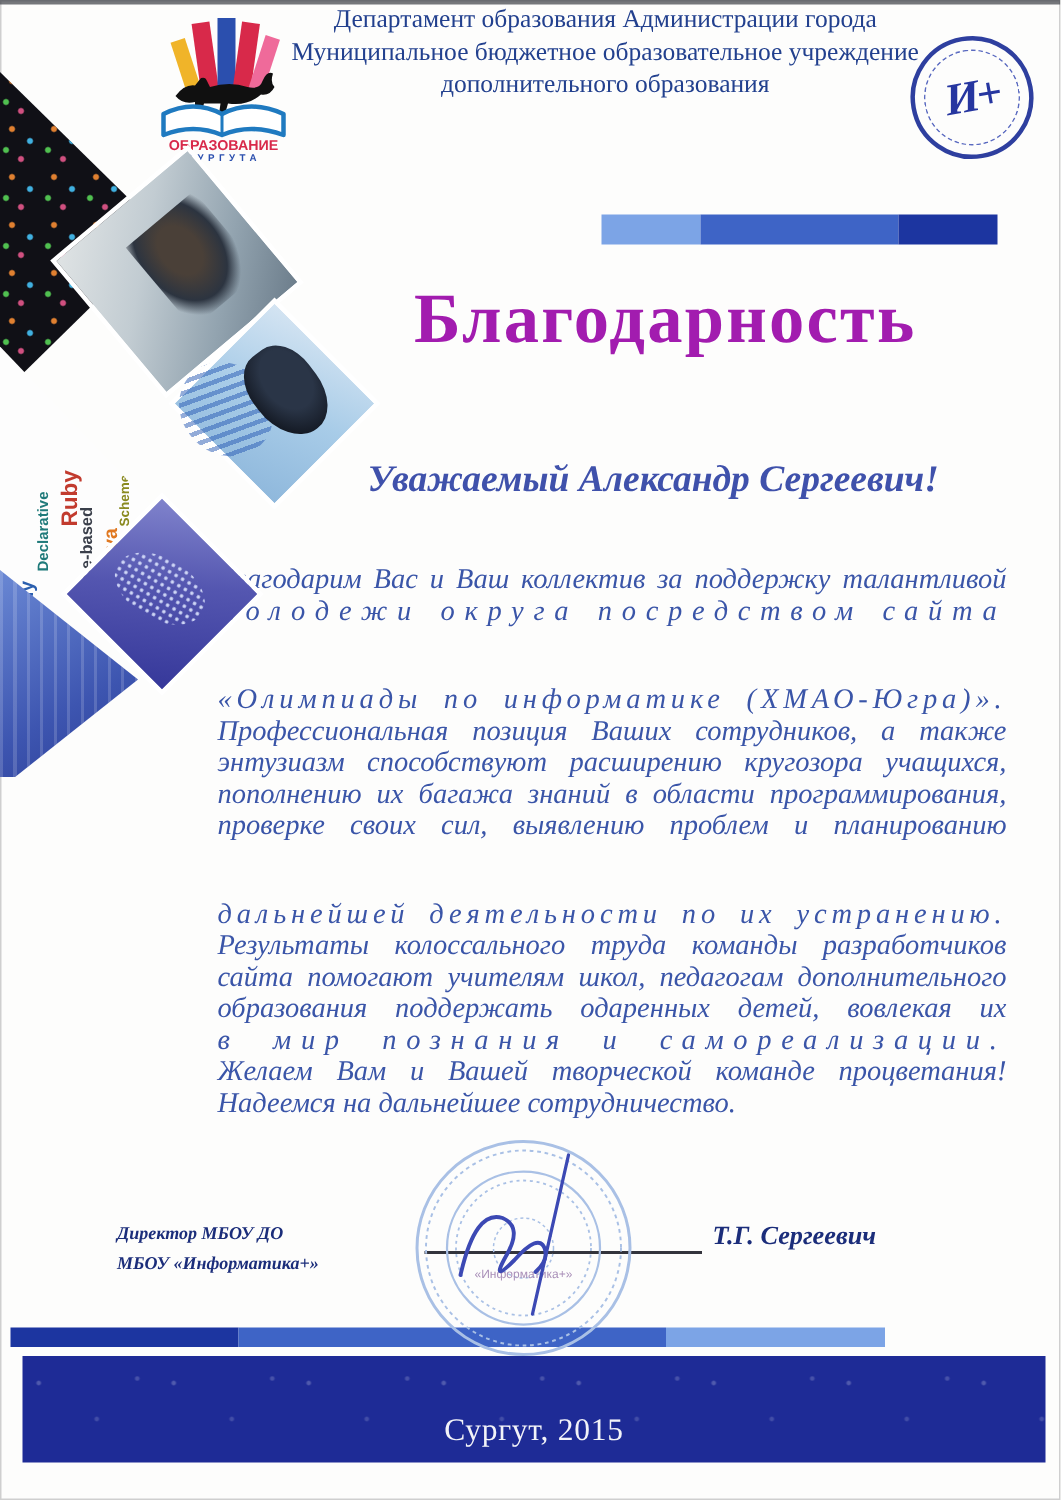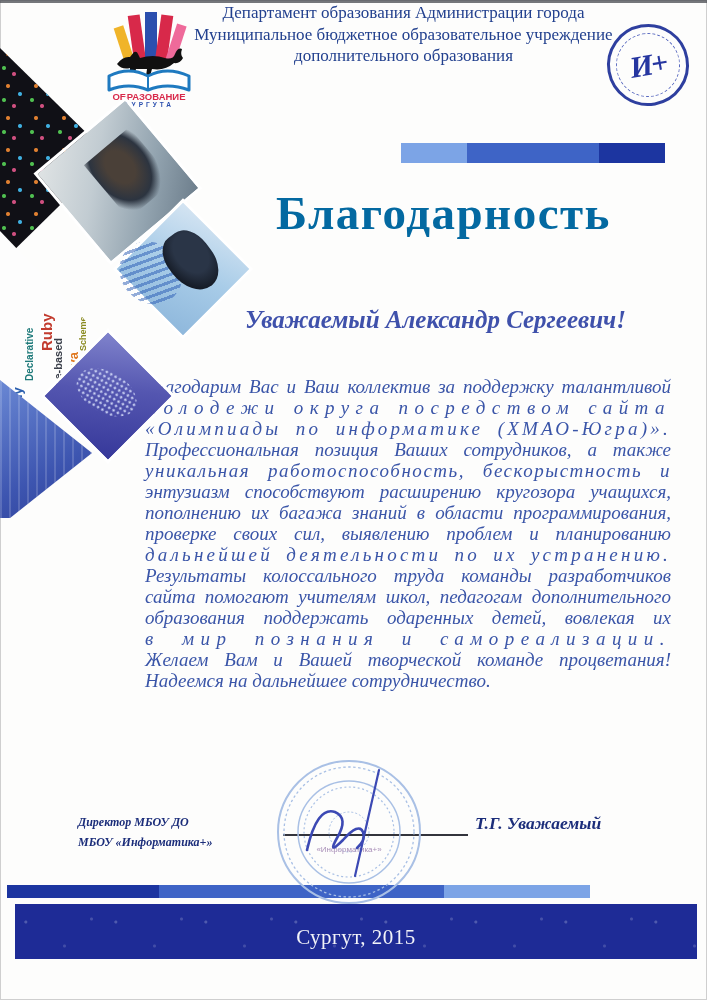--- a/index.html
+++ b/index.html
@@ -110,51 +110,51 @@
   .seg { height:100%; }
   .seg-light  { background:#7ca4e6; }
   .seg-medium { background:#3e64c6; }
   .seg-dark   { background:#1c35a0; }
   .bar-top .s1 { width:25%; } .bar-top .s2 { width:50%; } .bar-top .s3 { width:25%; }
   .bar-thin .s1 { width:26%; } .bar-thin .s2 { width:49%; } .bar-thin .s3 { width:25%; }
 
   
   .title {
     position:absolute; left:180px; right:0; top:186px; text-align:center;
-    font-size:47px; font-weight:bold; color:#0369a1; letter-spacing:1.5px;
+    font-size:47px; font-weight:bold; color:#a21caf; letter-spacing:1.5px;
   }
   .salutation {
     position:absolute; left:180px; right:16px; top:306px; text-align:center;
     font-size:25px; font-weight:bold; font-style:italic; color:#3f51ab;
   }
   .body-block {
     position:absolute; left:145px; right:36px; top:376px;
     font-size:19px; font-style:italic; color:#3a55a8; line-height:21px;
   }
   .bline { text-align:justify; text-align-last:justify; }
   .bline.last { text-align:left; text-align-last:left; }
   .ls-wide { letter-spacing:.34em; }
-  .ls-med  { letter-spacing:.17em; }
+  .ls-med  { letter-spacing:.17em;margin-top:38px; }
   .ls-sm   { letter-spacing:.08em; }
 
   
   .sign-role {
     position:absolute; left:78px; top:812px;
     font-size:12px; font-weight:bold; font-style:italic; color:#1b2d7a; line-height:20px;
   }
   .sign-name {
     position:absolute; left:475px; top:813px;
     font-size:17.5px; font-weight:bold; font-style:italic; color:#1b2d7a;
   }
   .sign-line { position:absolute; left:283px; top:834px; width:185px; height:2px; background:#33343c; z-index:4; }
   .stamp { position:absolute; left:273px; top:754px; z-index:5; }
 
   
   .bar-bottom {
-    position:absolute; left:15px; top:904px; width:682px; height:55px;
+    position:absolute; left:15px; top:904px; width:682px; height:71px;
     background:#1e2b96;
     background-image:
       radial-gradient(circle at 12% 30%, rgba(255,255,255,.22) 0 1px, transparent 2px),
       radial-gradient(circle at 55% 70%, rgba(255,255,255,.16) 0 1px, transparent 2px),
       radial-gradient(circle at 85% 25%, rgba(255,255,255,.18) 0 1px, transparent 2px);
     background-size:90px 60px;
     display:flex; align-items:flex-end; justify-content:center; padding-bottom:9px;
   }
   .bar-bottom .city { color:#f2f3f8; font-size:21px; letter-spacing:.5px; }
 </style>
@@ -215,39 +215,38 @@
 
   <h1 class="title">Благодарность</h1>
 
   <div class="salutation">Уважаемый Александр Сергеевич!</div>
 
   <div class="body-block">
     <div class="bline">Благодарим Вас и Ваш коллектив за поддержку талантливой</div>
     <div class="bline ls-wide">молодежи округа посредством сайта</div>
     <div class="bline ls-med">«Олимпиады по информатике (ХМАО-Югра)».</div>
     <div class="bline">Профессиональная позиция Ваших сотрудников, а также</div>
-    <div class="bline ls-sm">уникальная работоспособность, бескорыстность и</div>
     <div class="bline">энтузиазм способствуют расширению кругозора учащихся,</div>
     <div class="bline">пополнению их багажа знаний в области программирования,</div>
     <div class="bline">проверке своих сил, выявлению проблем и планированию</div>
     <div class="bline ls-med">дальнейшей деятельности по их устранению.</div>
     <div class="bline">Результаты колоссального труда команды разработчиков</div>
     <div class="bline">сайта помогают учителям школ, педагогам дополнительного</div>
     <div class="bline">образования поддержать одаренных детей, вовлекая их</div>
     <div class="bline ls-wide">в мир познания и самореализации.</div>
     <div class="bline">Желаем Вам и Вашей творческой команде процветания!</div>
     <div class="bline last">Надеемся на дальнейшее сотрудничество.</div>
   </div>
 
   <div class="sign-role">
     <div>Директор МБОУ ДО</div>
     <div>МБОУ «Информатика+»</div>
   </div>
   <div class="sign-line"></div>
-  <div class="sign-name">Т.Г. Уважаемый</div>
+  <div class="sign-name">Т.Г. Сергеевич</div>
 
   <svg class="stamp" width="152" height="152" viewBox="0 0 152 152">
     <circle cx="76" cy="78" r="71" fill="none" stroke="#a9c0e5" stroke-width="2"></circle>
     <circle cx="76" cy="78" r="65" fill="none" stroke="#a9c0e5" stroke-width="1.3" stroke-dasharray="2.5 2.5"></circle>
     <circle cx="76" cy="78" r="51" fill="none" stroke="#a9c0e5" stroke-width="1.5"></circle>
     <circle cx="76" cy="78" r="45" fill="none" stroke="#a9c0e5" stroke-width="1.2" stroke-dasharray="2 2.5"></circle>
     <circle cx="76" cy="78" r="20" fill="none" stroke="#a9c0e5" stroke-width="1" stroke-dasharray="2 2"></circle>
     <text x="76" y="98" text-anchor="middle" font-size="8" fill="#a98fb8" font-family="Liberation Sans, sans-serif">«Информатика+»</text>
     <path d="M34,96 q10,-44 28,-38 q14,6 2,26 q-10,18 6,2 q16,-18 20,-8 q3,8 -6,16" fill="none" stroke="#3c49b4" stroke-width="2.6" stroke-linecap="round"></path>
     <path d="M82,122 L106,16" fill="none" stroke="#3c49b4" stroke-width="2.2" stroke-linecap="round"></path>

